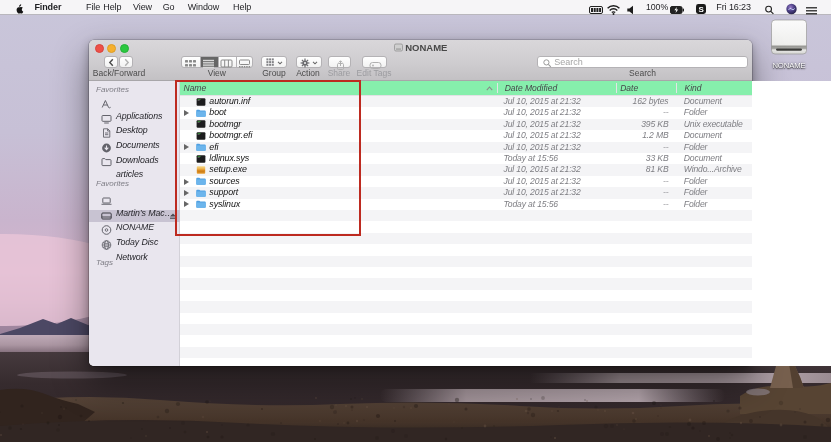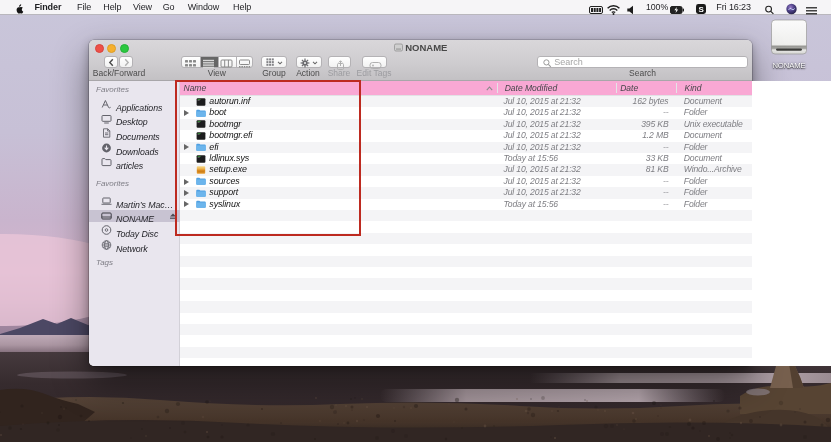--- a/index.html
+++ b/index.html
@@ -38,27 +38,27 @@
   
   .seg{position:absolute;top:0;height:100%;box-sizing:border-box;}
   .seg svg{position:absolute;left:0;top:0.5px;}
   
   #wbody{position:absolute;left:0;top:41px;width:783px;height:285px;
      border-radius:0 0 5px 5px;overflow:hidden;background:#fff;font-style:italic;}
   #sidebar{position:absolute;left:0;top:0;width:90.5px;height:285px;
      background:#e9e6ee;border-right:1px solid #d3d1d8;box-sizing:border-box;}
   .sbhead{position:absolute;left:7px;font-size:8px;color:#7e7d85;height:10px;line-height:10px;}
   .sbrow{position:absolute;left:0;width:90.5px;height:14.6px;}
-  .sbrow .txt{position:absolute;left:27px;top:4px;font-size:8.8px;letter-spacing:-0.1px;color:#25252a;
+  .sbrow .txt{position:absolute;left:27px;top:12px;font-size:8.8px;letter-spacing:-0.1px;color:#25252a;
      line-height:14.6px;white-space:nowrap;text-align:center;}
   .sbrow svg{position:absolute;left:12px;top:2.3px;}
   #sbsel{position:absolute;left:0;top:128.7px;width:90.5px;height:12.6px;background:#c8c3d2;}
   
   #list{position:absolute;left:90.5px;top:0;width:572.5px;height:285px;background:#fff;}
-  #lhead{position:absolute;left:0;top:0;width:572.5px;height:14.5px;background:#f9a8d4;
+  #lhead{position:absolute;left:0;top:0;width:572.5px;height:14.5px;background:#86efac;
      border-bottom:1px solid #e2e2e5;box-sizing:border-box;}
   #lhead .h{position:absolute;top:0;height:14px;line-height:14px;font-size:8.5px;color:#46464a;}
   #lhead .vsep{position:absolute;top:2px;height:10px;width:1px;background:#e4e4e7;}
   #stripes{position:absolute;left:0;top:15px;width:572.5px;height:270px;
      background:repeating-linear-gradient(180deg,#f4f4f6 0px,#f4f4f6 11.4px,#ffffff 11.4px,#ffffff 22.8px);}
   .lrow{position:absolute;left:0;width:572.5px;height:11.4px;font-size:8.9px;}
   .lrow .tri{position:absolute;left:4px;top:2.8px;width:0;height:0;
      border-left:5px solid #666666;border-top:3px solid transparent;border-bottom:3px solid transparent;}
   .lrow .nm{position:absolute;left:29.8px;top:0;line-height:11.4px;color:#141414;white-space:nowrap;letter-spacing:-0.1px;}
   .lrow .dt{position:absolute;left:324px;top:0;line-height:11.4px;color:#7e7e83;font-size:8.6px;letter-spacing:-0.15px;}
@@ -272,21 +272,21 @@
   <circle cx="633" cy="413" r="1.3" fill="#6d5848" opacity="0.41"></circle>
   <circle cx="210" cy="401" r="0.5" fill="#6d5848" opacity="0.33"></circle>
 </svg>
 
 <div id="menubar">
   <svg class="mi" style="left:14.8px;top:2.2px" width="9" height="10" viewBox="0 0 18 20">
     <path d="M12.4,0.6 C12.5,1.9 12,3.2 11.2,4.1 C10.4,5.1 9.1,5.8 7.9,5.7 C7.7,4.5 8.3,3.2 9.1,2.3 C9.9,1.4 11.3,0.7 12.4,0.6 Z" fill="#151515"></path>
     <path d="M8.6,6.6 C9.9,6.6 10.5,5.8 12.2,5.8 C13.7,5.9 14.9,6.6 15.7,7.7 C13.7,9 13.1,11.6 14.4,13.6 C15,14.5 15.7,15.1 16.5,15.4 C15.9,16.8 15.2,17.9 14.1,18.8 C13,19.7 11.8,18.5 10.4,18.5 C9.1,18.5 7.8,19.7 6.7,18.9 C4.6,17.3 3.3,14.7 3.2,12 C3,9.3 4.8,6.9 7.2,6.6 C7.7,6.6 8.2,6.6 8.6,6.6 Z" fill="#151515"></path>
   </svg>
   <span class="mi b" style="left:34.4px">Finder</span>
-  <span class="mi" style="left:77px">File</span>
+  <span class="mi" style="left:86px">File</span>
   <span class="mi" style="left:103.3px">Help</span>
   <span class="mi" style="left:133px">View</span>
   <span class="mi" style="left:162.7px">Go</span>
   <span class="mi" style="left:187.7px">Window</span>
   <span class="mi" style="left:233.1px">Help</span>
 
   <svg class="mi" style="left:588.5px;top:3px" width="14" height="8" viewBox="0 0 14 8">
     <rect x="0.5" y="0.5" width="13" height="7" rx="1.5" fill="none" stroke="#222"></rect>
     <rect x="2" y="2" width="2" height="4" fill="#222"></rect>
       <rect x="4.7" y="2" width="2" height="4" fill="#222"></rect>

